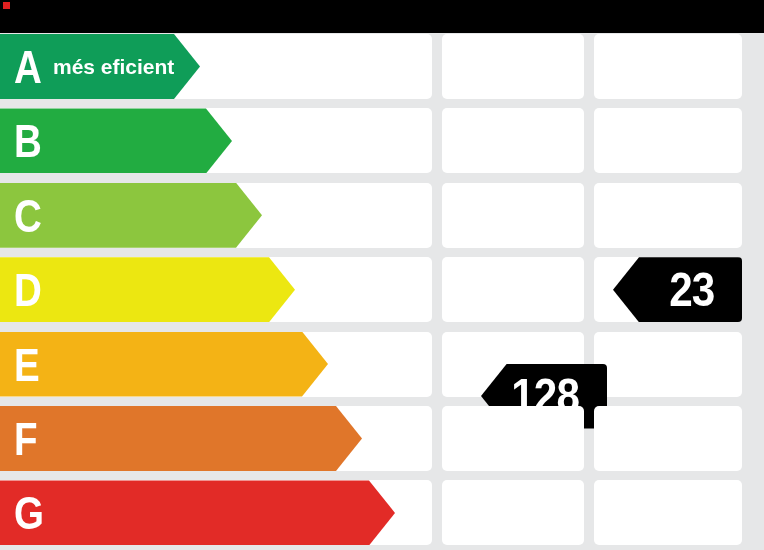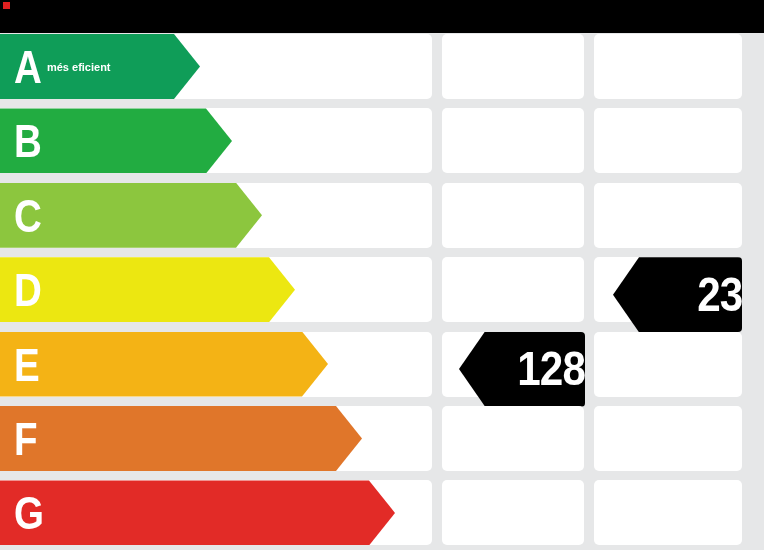--- a/index.html
+++ b/index.html
@@ -57,32 +57,32 @@
     font-weight:bold;
     line-height:1;
     letter-spacing:-1px;
     font-family:"Liberation Sans", sans-serif;
     transform:scaleX(0.82);
     transform-origin:left center;
     display:inline-block;
   }
   .bar-caption {
     color:#ffffff;
-    font-size:11px;
+    font-size:21px;
     font-weight:bold;
-    margin-left:0;
+    margin-left:6px;
     white-space:nowrap;
   }
 
   
   .value-badge {
-    position:absolute; top:0; height:75px;
+    position:absolute; top:0; height:65px;
     background:#000000;
     display:flex; align-items:center; justify-content:flex-end;
-    padding-right:0;
+    padding-right:28px;
     border-top-right-radius:4px;
     border-bottom-right-radius:4px;
     -webkit-clip-path:polygon(26px 0, 100% 0, 100% 100%, 26px 100%, 0 50%);
     clip-path:polygon(26px 0, 100% 0, 100% 100%, 26px 100%, 0 50%);
   }
   .value-badge-text {
     color:#ffffff;
     font-size:48px;
     font-weight:bold;
     line-height:1;
@@ -136,21 +136,21 @@
         <span class="value-badge-text">23</span>
       </div>
     </div>
     <div class="rating-row" style="top: 298.6px;">
       <div class="panel panel-main"></div>
       <div class="panel panel-col2"></div>
       <div class="panel panel-col3"></div>
       <div class="bar" style="width: 328px; background: rgb(244, 179, 21);">
         <span class="bar-letter">E</span>
       </div>
-      <div class="value-badge" style="left: 459px; width: 126px;">
+      <div class="value-badge" style="left: 481px; width: 126px; margin-top: 32px;">
         <span class="value-badge-text">128</span>
       </div>
     </div>
     <div class="rating-row" style="top: 373px;">
       <div class="panel panel-main"></div>
       <div class="panel panel-col2"></div>
       <div class="panel panel-col3"></div>
       <div class="bar" style="width: 362px; background: rgb(224, 118, 42);">
         <span class="bar-letter">F</span>
       </div>

